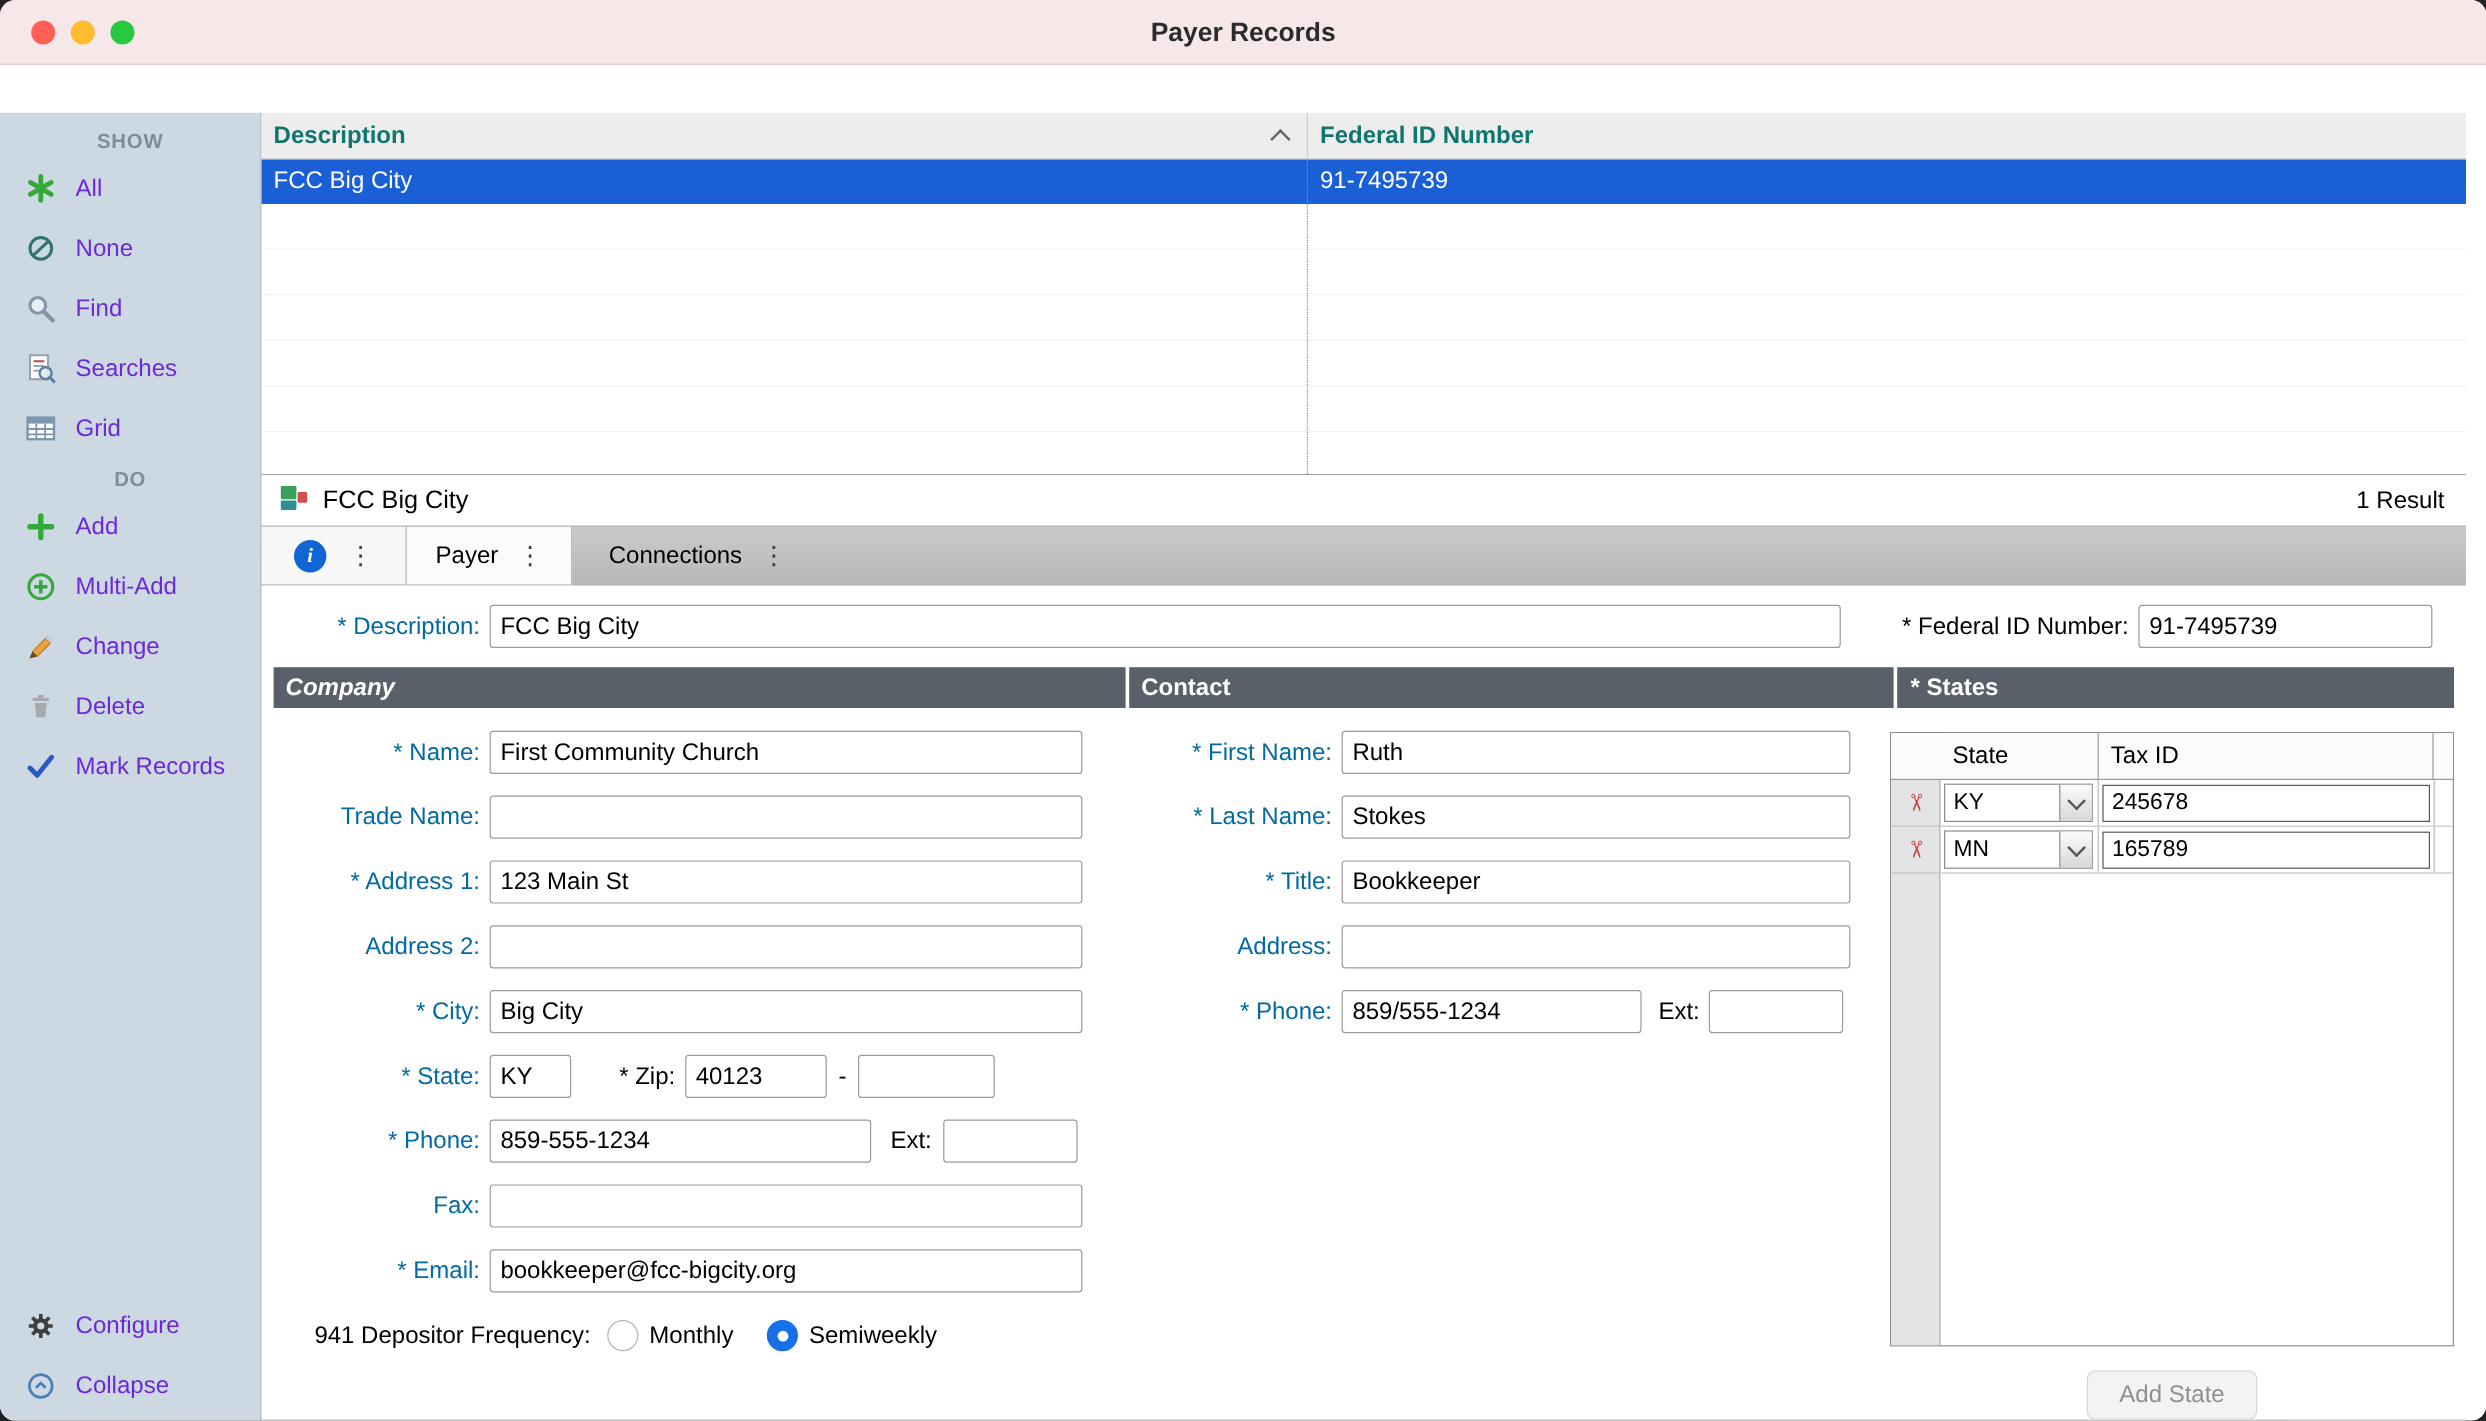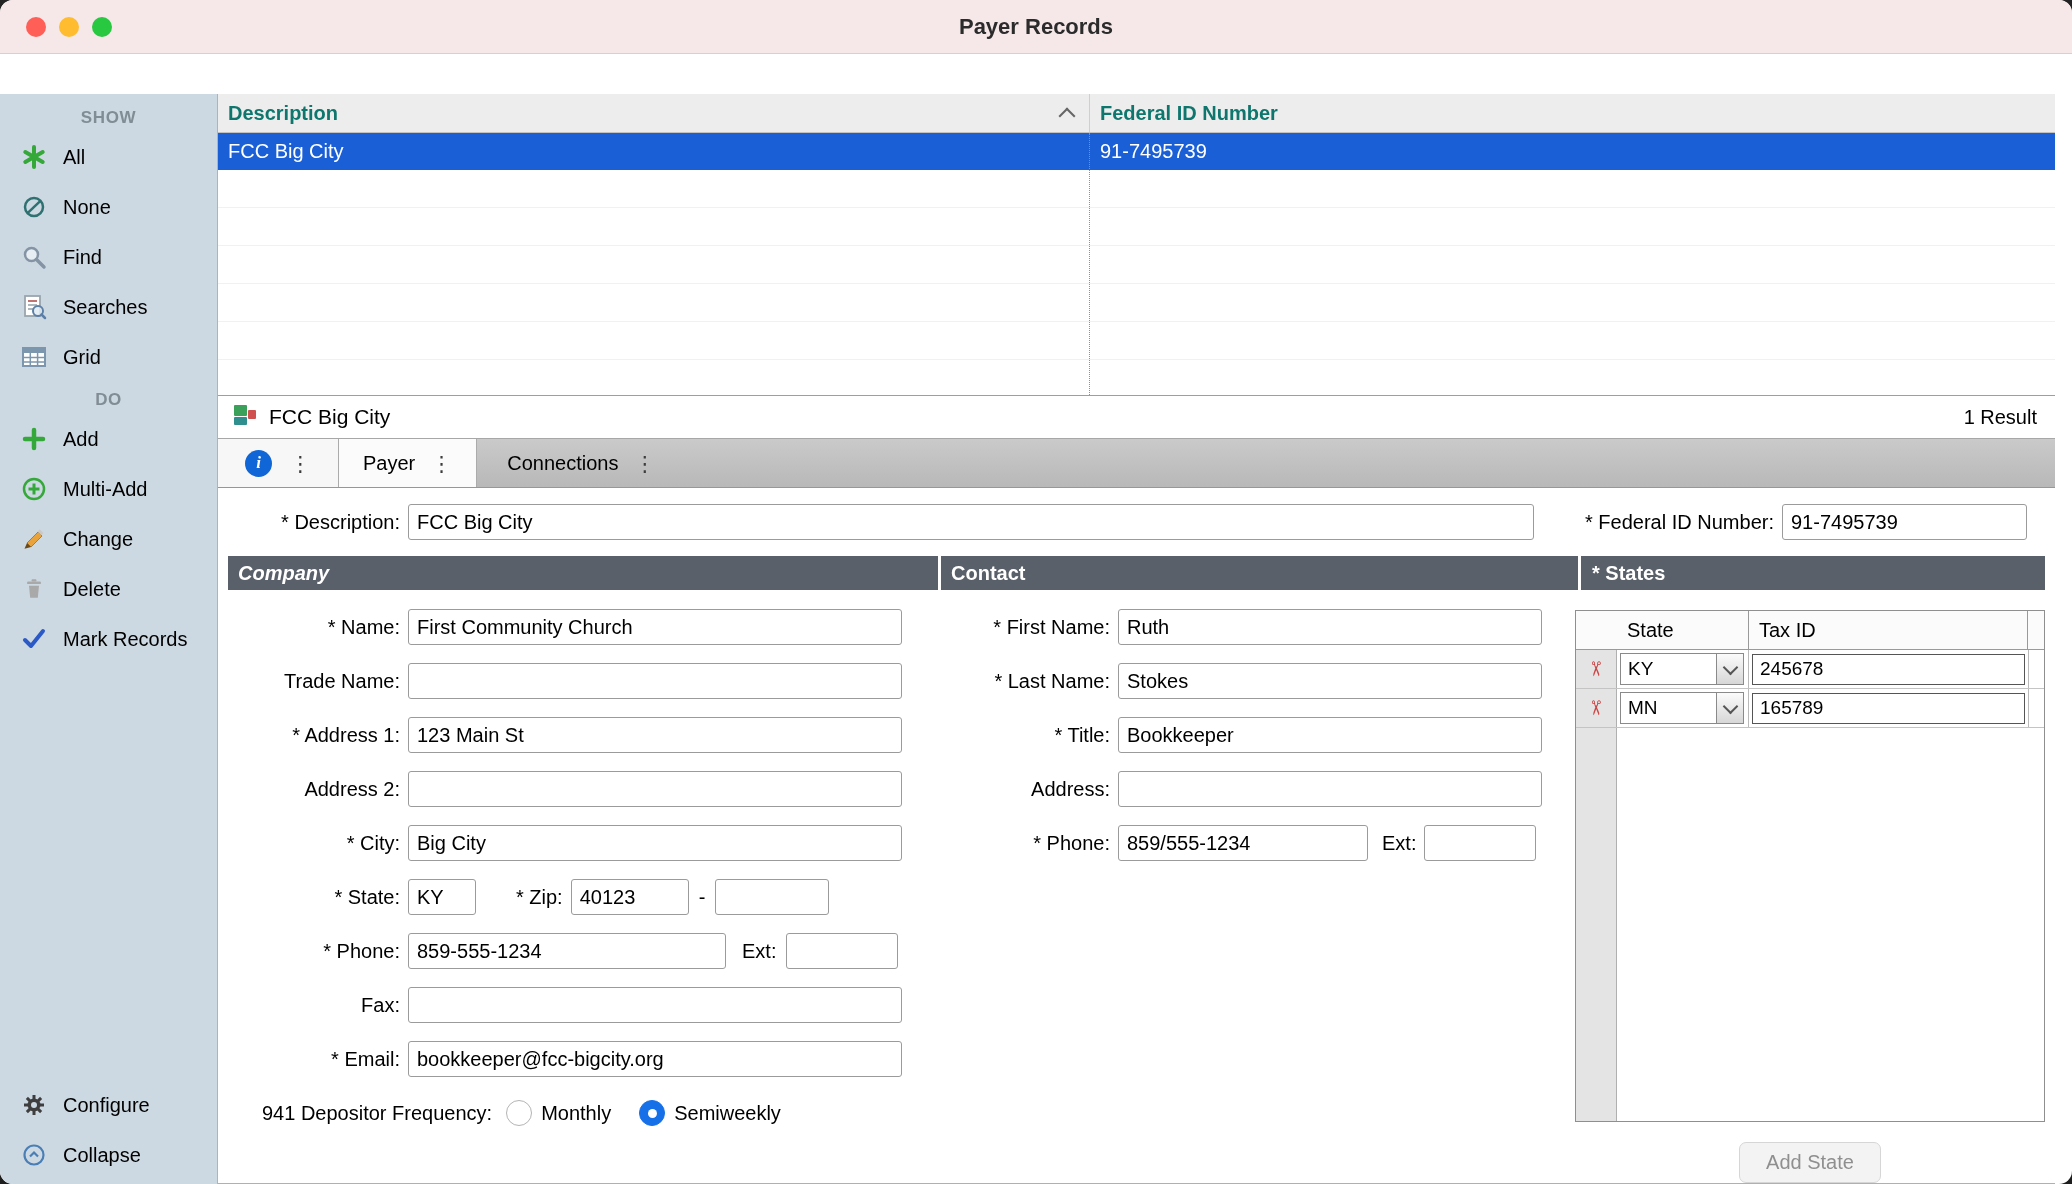--- a/index.html
+++ b/index.html
@@ -12,21 +12,21 @@
   .tl.close{background:var(--traffic-red,#ff5f57);}
   .tl.min{background:var(--traffic-yellow,#febc2e);}
   .tl.zoom{background:var(--traffic-green,#28c840);}
   .wtitle{position:absolute;left:0;right:0;text-align:center;font-weight:700;font-size:22px;color:#2b2b2b;}
 
   .content{flex:1;display:flex;min-height:0;margin-top:40px;}
 
   
   .sidebar{width:218px;flex:none;background:var(--sidebar-bg,#cdd9e2);border-right:1px solid #a9b5bd;display:flex;flex-direction:column;padding-top:6px;box-sizing:border-box;}
   .sb-header{text-align:center;color:#818d95;font-weight:700;font-size:17px;letter-spacing:.6px;margin:8px 0 4px;}
-  .sb-item{height:50px;display:flex;align-items:center;padding-left:19px;gap:14px;font-size:20px;color:#000000;}
+  .sb-item{height:50px;display:flex;align-items:center;padding-left:19px;gap:14px;font-size:20px;color:#6d28d9;}
   .sb-icon{width:30px;display:flex;justify-content:center;align-items:center;flex:none;}
   .sb-footer{margin-top:auto;padding-bottom:4px;}
 
   
   .rtable{height:301px;flex:none;border-bottom:1px solid #9e9e9e;display:flex;flex-direction:column;background:#fff;}
   .rt-header{height:38px;flex:none;background:#ededed;border-bottom:1px solid #c2c2c2;display:flex;font-weight:700;font-size:20px;color:#0f766e;justify-content:space-between;}
   .rt-hcell{display:flex;align-items:center;padding-left:10px;box-sizing:border-box;}
   .rt-hcell.desc{width:872px;flex:none;border-right:1px solid #cfcfcf;position:relative;}
   .rt-hcell.fed{flex:1;}
   .sort-caret{position:absolute;right:16px;top:16px;width:10px;height:10px;border-left:2.2px solid #666;border-top:2.2px solid #666;transform:rotate(45deg);}
@@ -48,21 +48,21 @@
   .info-seg{width:120px;flex:none;background:#f7f7f7;border-right:1px solid #ababab;display:flex;align-items:center;justify-content:center;gap:18px;}
   .info-btn{width:27px;height:27px;border-radius:50%;background:#1066d6;color:#fff;display:flex;align-items:center;justify-content:center;font:italic 700 17px "Liberation Serif","DejaVu Serif",serif;}
   .dots{font-size:21px;color:#3c3c3c;line-height:1;align-self:center;}
   .tab{display:flex;align-items:center;gap:16px;padding:0 24px;font-size:20px;color:#000;}
   .tab.active{background:#fbfbfb;border-right:1px solid #ababab;}
   .tab.inactive{margin-left:6px;}
 
   
   .form{flex:1;min-height:0;padding:12px 10px 0;box-sizing:border-box;background:#fff;overflow:hidden;}
   .desc-row{display:flex;align-items:center;height:44px;padding-right:18px;}
-  .flabel{width:172px;flex:none;text-align:right;margin-right:8px;font-size:20px;white-space:nowrap;color:#000000;}
+  .flabel{width:172px;flex:none;text-align:right;margin-right:8px;font-size:20px;white-space:nowrap;color:#0369a1;}
   .inline-label{font-size:20px;white-space:nowrap;color:#000;}
   input.txt{height:36px;border:1px solid #9b9b9b;border-radius:3px;font-family:inherit;font-size:20px;padding:0 8px;background:#fff;color:#000;box-sizing:border-box;outline:none;}
   .w-desc{width:1126px;}
   .w-fed{width:245px;}
   .fed-group{margin-left:auto;display:flex;align-items:center;}
   .fed-group .inline-label{margin-right:8px;}
 
   .sec-bars{display:flex;margin-top:12px;}
   .sec-bar{height:34px;background:var(--section-bg,#596069);color:#fff;font-weight:700;font-size:20px;display:flex;align-items:center;padding-left:10px;box-sizing:border-box;}
   .sec-company{width:710px;flex:none;margin-right:3px;font-style:italic;}

